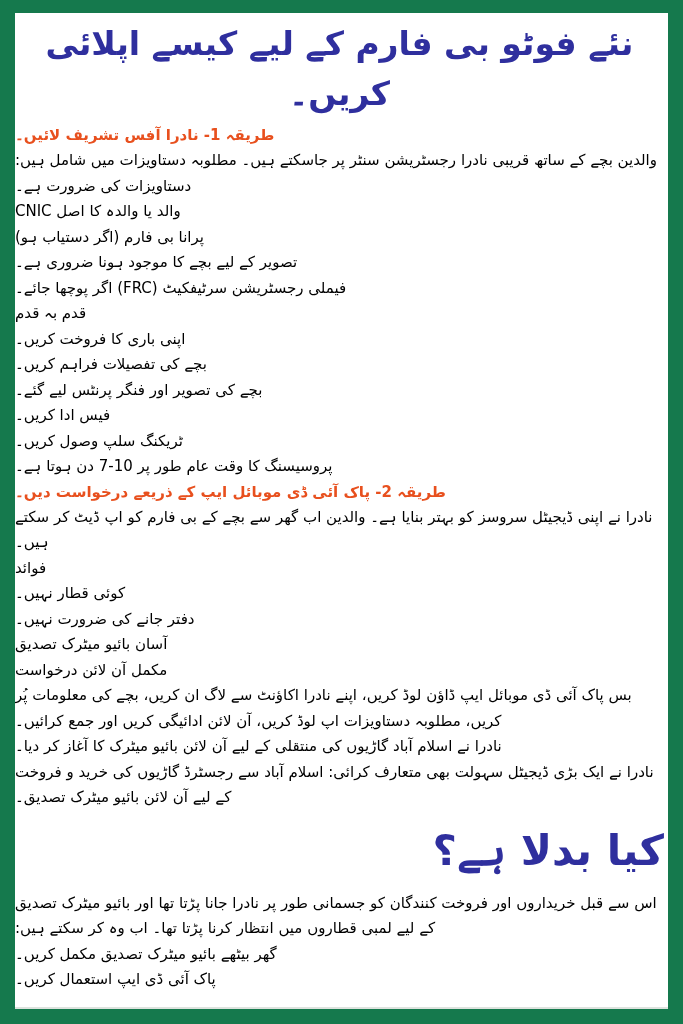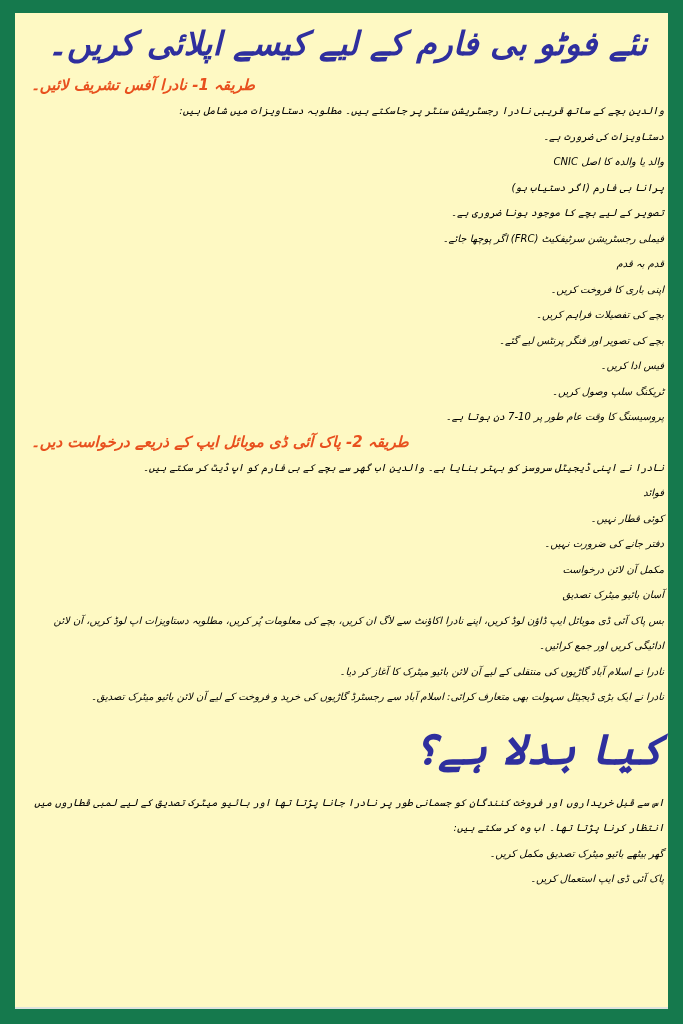--- a/index.html
+++ b/index.html
@@ -10,48 +10,47 @@
     position: relative;
     overflow: hidden;
     font-family: "DejaVu Sans", sans-serif;
   }
   .sheet {
     position: absolute;
     left: 15px;
     top: 13px;
     right: 15px;
     bottom: 15px;
-    background: #fef9c3;
+    background: #ffffff;
     box-sizing: border-box;
-    padding: 4px 4px 0 16px;
+    padding: 4px 4px 0 0;
     border-bottom: 2px solid #dde3de;
     overflow: hidden;
-    font-style: italic;
   }
   .page-title {
     margin: 2px 0 4px 0;
     font-size: 33px;
     font-weight: bold;
     color: #2f2f9e;
     text-align: center;
     line-height: 50px;
   }
   .red-heading {
     margin: 0;
     font-size: 15px;
     font-weight: bold;
     color: #e8501e;
     text-align: left;
     line-height: 25px;
   }
   .body-line {
     margin: 0;
-    font-size: 10px;
+    font-size: 15px;
     color: #000000;
-    text-align: right;
+    text-align: left;
     line-height: 25.5px;
   }
   .big-heading {
     margin: 2px 0 2px 0;
     font-size: 42px;
     font-weight: bold;
     color: #2f2f9e;
     text-align: right;
     line-height: 76px;
   }
@@ -76,22 +75,22 @@
   <p class="body-line" dir="rtl">بچے کی تصویر اور فنگر پرنٹس لیے گئے۔</p>
   <p class="body-line" dir="rtl">فیس ادا کریں۔</p>
   <p class="body-line" dir="rtl">ٹریکنگ سلپ وصول کریں۔</p>
   <p class="body-line" dir="rtl">پروسیسنگ کا وقت عام طور پر 10-7 دن ہوتا ہے۔</p>
 
   <p class="red-heading" dir="rtl">طریقہ 2- پاک آئی ڈی موبائل ایپ کے ذریعے درخواست دیں۔</p>
   <p class="body-line" dir="rtl">نادرا نے اپنی ڈیجیٹل سروسز کو بہتر بنایا ہے۔ والدین اب گھر سے بچے کے بی فارم کو اپ ڈیٹ کر سکتے ہیں۔</p>
   <p class="body-line" dir="rtl">فوائد</p>
   <p class="body-line" dir="rtl">کوئی قطار نہیں۔</p>
   <p class="body-line" dir="rtl">دفتر جانے کی ضرورت نہیں۔</p>
+  <p class="body-line" dir="rtl">آسان بائیو میٹرک تصدیق</p>
   <p class="body-line" dir="rtl">مکمل آن لائن درخواست</p>
-  <p class="body-line" dir="rtl">آسان بائیو میٹرک تصدیق</p>
   <p class="body-line" dir="rtl">بس پاک آئی ڈی موبائل ایپ ڈاؤن لوڈ کریں، اپنے نادرا اکاؤنٹ سے لاگ ان کریں، بچے کی معلومات پُر کریں، مطلوبہ دستاویزات اپ لوڈ کریں، آن لائن ادائیگی کریں اور جمع کرائیں۔</p>
   <p class="body-line" dir="rtl">نادرا نے اسلام آباد گاڑیوں کی منتقلی کے لیے آن لائن بائیو میٹرک کا آغاز کر دیا۔</p>
   <p class="body-line" dir="rtl">نادرا نے ایک بڑی ڈیجیٹل سہولت بھی متعارف کرائی: اسلام آباد سے رجسٹرڈ گاڑیوں کی خرید و فروخت کے لیے آن لائن بائیو میٹرک تصدیق۔</p>
 
   <h2 class="big-heading" dir="rtl">کیا بدلا ہے؟</h2>
   <p class="body-line" dir="rtl">اس سے قبل خریداروں اور فروخت کنندگان کو جسمانی طور پر نادرا جانا پڑتا تھا اور بائیو میٹرک تصدیق کے لیے لمبی قطاروں میں انتظار کرنا پڑتا تھا۔ اب وہ کر سکتے ہیں:</p>
   <p class="body-line" dir="rtl">گھر بیٹھے بائیو میٹرک تصدیق مکمل کریں۔</p>
   <p class="body-line" dir="rtl">پاک آئی ڈی ایپ استعمال کریں۔</p>
 
 </div>

